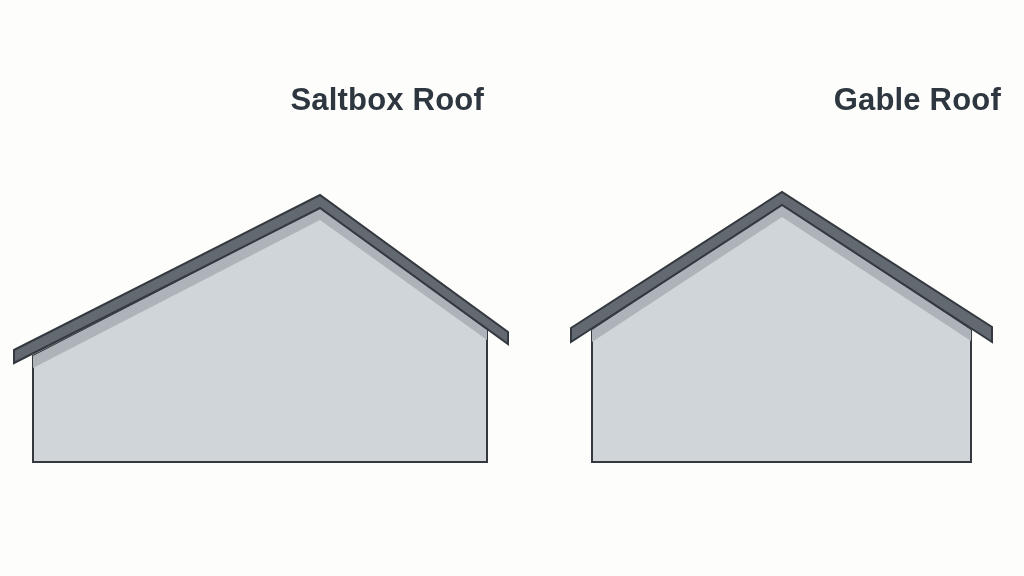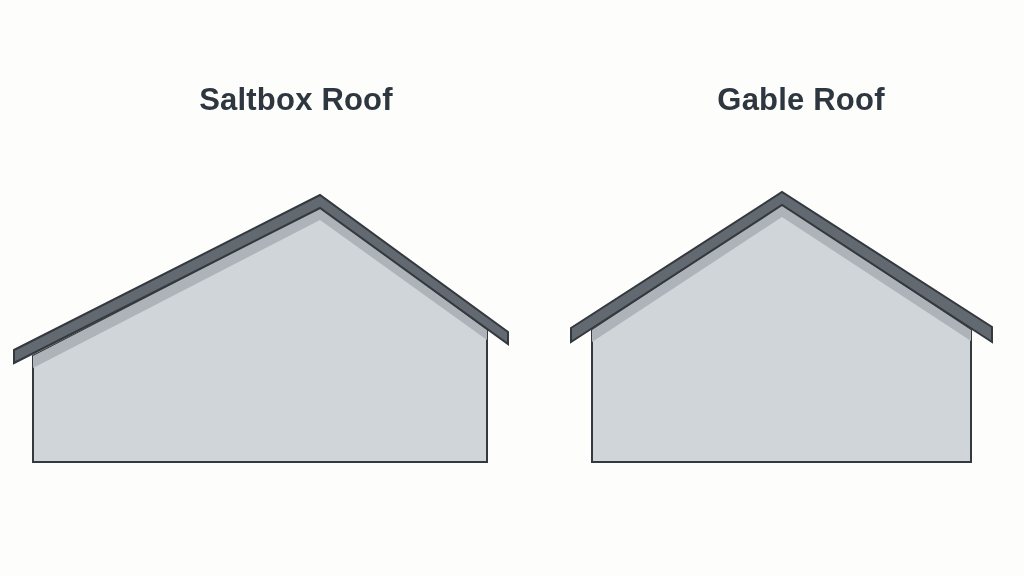--- a/index.html
+++ b/index.html
@@ -1,19 +1,19 @@
 <!DOCTYPE html>
 <html><head>
 <meta charset="utf-8">
 <style>
   html, body { margin:0; padding:0; }
   body { width:1024px; height:576px; background:#fdfdfb; position:relative; overflow:hidden; font-family:"Liberation Sans", sans-serif; }
   .title { position:absolute; top:82px; font-size:31px; font-weight:bold; color:#2e3740; letter-spacing:0.2px; text-align:center; width:400px; }
-  .t1 { left:96px; }
-  .t2 { left:601px; }
+  .t1 { left:84px;text-align:right; }
+  .t2 { left:601px;text-align:right; }
   svg { position:absolute; left:0; top:0; }
 </style>
 </head>
 <body>
 
 <div class="title t1">Saltbox Roof</div>
 <div class="title t2">Gable Roof</div>
 
 <svg width="1024" height="576" viewBox="0 0 1024 576">
 

